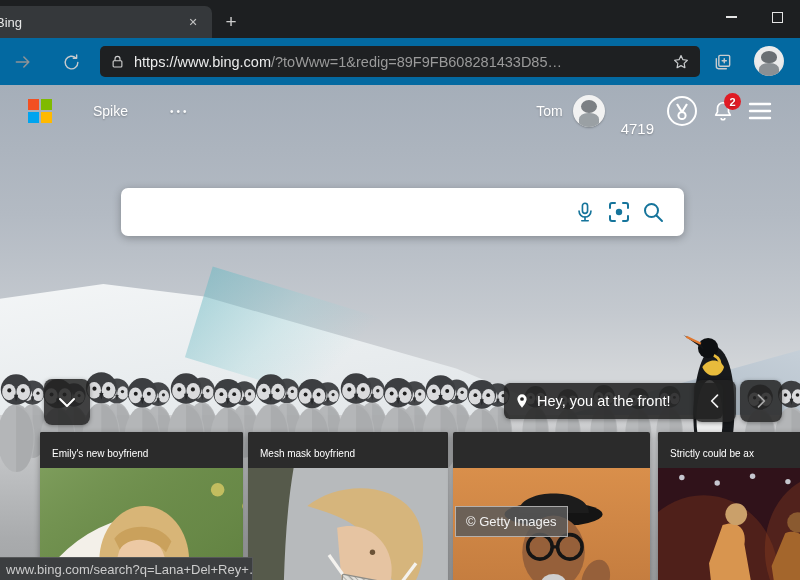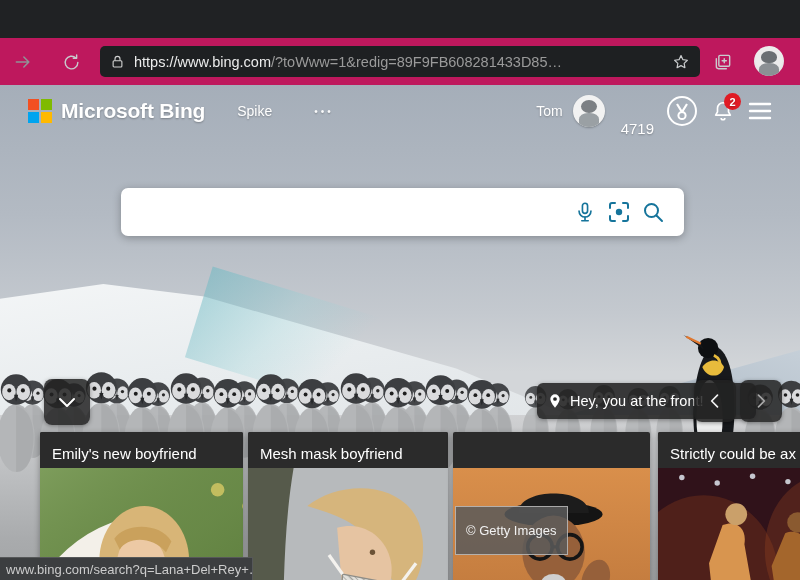--- a/index.html
+++ b/index.html
@@ -15,21 +15,21 @@
   .tab-close { position:absolute; right:10px; width:18px; height:18px; color:#c3c3c3; font-size:11px;
                display:flex; align-items:center; justify-content:center; border-radius:3px; cursor:pointer; }
   .newtab { position:absolute; left:218px; top:10px; width:26px; height:24px; color:#cccccc;
             font-size:19px; font-weight:300; display:flex; align-items:center; justify-content:center; border-radius:3px; }
   .wincontrols { position:absolute; right:0; top:0; height:34px; display:flex; }
   .win-btn { width:46px; height:34px; display:flex; align-items:center; justify-content:center; }
   .min-glyph { width:11px; height:2px; background:#e4e4e4; }
   .max-glyph { width:11px; height:11px; border:1.6px solid #e4e4e4; }
 
   
-  .toolbar { position:absolute; left:0; top:38px; width:800px; height:47px; background:#be185d; }
+  .toolbar { position:absolute; left:0; top:38px; width:800px; height:47px; background:#0369a1; }
   .tool-btn { position:absolute; top:9px; width:30px; height:30px; display:flex; align-items:center;
               justify-content:center; border-radius:4px; }
   .addressbar { position:absolute; left:100px; top:8px; width:600px; height:31px; background:#1e2022;
                 border-radius:5px; display:flex; align-items:center; padding:0 10px; }
   .url { flex:1; font-size:14.5px; white-space:nowrap; overflow:hidden; margin-left:9px; }
   .url-domain { color:#ececec; }
   .url-path { color:#9a9a9a; }
   .avatar-toolbar { position:absolute; left:754px; top:8px; width:30px; height:30px; border-radius:50%;
                     background:radial-gradient(circle at 50% 40%, #ececec 0 55%, #d7d7d7 100%); overflow:hidden; }
   .avatar-toolbar .sil { position:absolute; left:7px; top:5px; width:16px; height:12px; border-radius:50% 50% 45% 45%;
@@ -76,49 +76,64 @@
   .searchbox { position:absolute; left:121px; top:103px; width:563px; height:48px; background:#fff;
                border-radius:7px; box-shadow:0 2px 8px rgba(0,0,0,.28); display:flex; align-items:center; padding:0 14px; }
   .search-input { flex:1; border:none; outline:none; font-size:16px; color:#222; background:transparent; height:100%; }
   .sicon { width:34px; height:34px; display:flex; align-items:center; justify-content:center; }
 
   
   .overlay-btn { position:absolute; background:rgba(34,34,34,.85); border-radius:8px; display:flex;
                  align-items:center; justify-content:center; box-shadow:0 1px 4px rgba(0,0,0,.35); }
   .btn-down { left:44px; top:294px; width:46px; height:46px; }
   .hero-pill { position:absolute; left:504px; top:298px; width:219px; height:36px; background:rgba(34,34,34,.88);
-               border-radius:6px; display:flex; align-items:center; padding:0 10px; box-shadow:0 1px 4px rgba(0,0,0,.35);margin-left:33px; }
+               border-radius:6px; display:flex; align-items:center; padding:0 10px; box-shadow:0 1px 4px rgba(0,0,0,.35); }
   .hero-pill span { color:#fff; font-size:14.5px; margin-left:7px; white-space:nowrap; }
   .btn-left { left:694px; top:295px; width:42px; height:42px; }
   .btn-right { left:740px; top:295px; width:42px; height:42px; }
 
   
   .card { position:absolute; top:347px; height:240px; background:#2b2b2b; border-radius:2px;
           box-shadow:0 2px 6px rgba(0,0,0,.35); overflow:hidden; }
-  .card-header { height:43px; background:#2b2b2b; color:#fff; font-size:15px; display:flex;
+  .card-header { height:43px; background:#2b2b2b; color:#fff; font-size:10px; display:flex;
                  align-items:center; padding:0 12px; white-space:nowrap; overflow:hidden; }
   .card-img { position:absolute; left:0; top:36px; right:0; bottom:0; }
   .card-img svg { width:100%; height:100%; display:block; }
   .card1 { left:40px; width:203px; }
   .card2 { left:248px; width:200px; }
   .card3 { left:453px; width:197px; }
   .card4 { left:658px; width:200px; }
   .getty { position:absolute; left:2px; top:74px; background:rgba(90,90,90,.85); border:1px solid rgba(255,255,255,.5);
-           color:#f2f2f2; font-size:13px; padding:16px 10px; }
+           color:#f2f2f2; font-size:13px; padding:7px 10px; }
 
   
   .statusbar { position:absolute; left:0; bottom:0; width:253px; height:23px; background:#3c3e40;
                border-top:1px solid #565859; border-right:1px solid #565859; color:#cccccc; font-size:13px;
                display:flex; align-items:center; padding:0 6px; white-space:nowrap; overflow:hidden; z-index:60; }
 </style>
 </head>
 <body>
 
 <div class="screen">
 
+  <div class="titlebar">
+    <div class="tab">
+      <span class="tab-title">Bing</span>
+      <span class="tab-close">✕</span>
+    </div>
+    <div class="newtab">+</div>
+    <div class="wincontrols">
+      <div class="win-btn">
+          <span class="min-glyph"></span>
+        </div>
+      <div class="win-btn">
+          <span class="max-glyph"></span>
+        </div>
+    </div>
+  </div>
 
   <div class="toolbar">
     <div class="tool-btn" style="left:8px">
       <svg width="20" height="20" viewBox="0 0 24 24">
         <path d="M4 12h15M13 6l6 6-6 6" stroke="#909396" stroke-width="1.8" fill="none" stroke-linecap="round" stroke-linejoin="round"></path>
       </svg>
     </div>
     <div class="tool-btn" style="left:56px">
       <svg width="19" height="19" viewBox="0 0 24 24">
         <path d="M20 12a8 8 0 1 1-2.5-5.8" stroke="#c9cbcd" stroke-width="1.8" fill="none" stroke-linecap="round"></path>
@@ -216,21 +231,20 @@
       <use href="#adult" transform="translate(682,50) scale(1.45)"></use>
     </svg>
 
     <div class="bing-header">
       <div class="mslogo">
         <div style="background:#f25022"></div>
         <div style="background:#7fba00"></div>
         <div style="background:#00a4ef"></div>
         <div style="background:#ffb900"></div>
       </div>
-      <span class="logo-text">Microsoft Bing</span>
       <span class="nav-images">Spike</span>
       <span class="nav-more">•••</span>
       <div class="hspacer"></div>
       <span class="username">Tom</span>
       <div class="avatar-header">
         <div class="sil"></div>
         <div class="sil2"></div>
       </div>
       <span class="points">4719</span>
       <div class="hicon">

